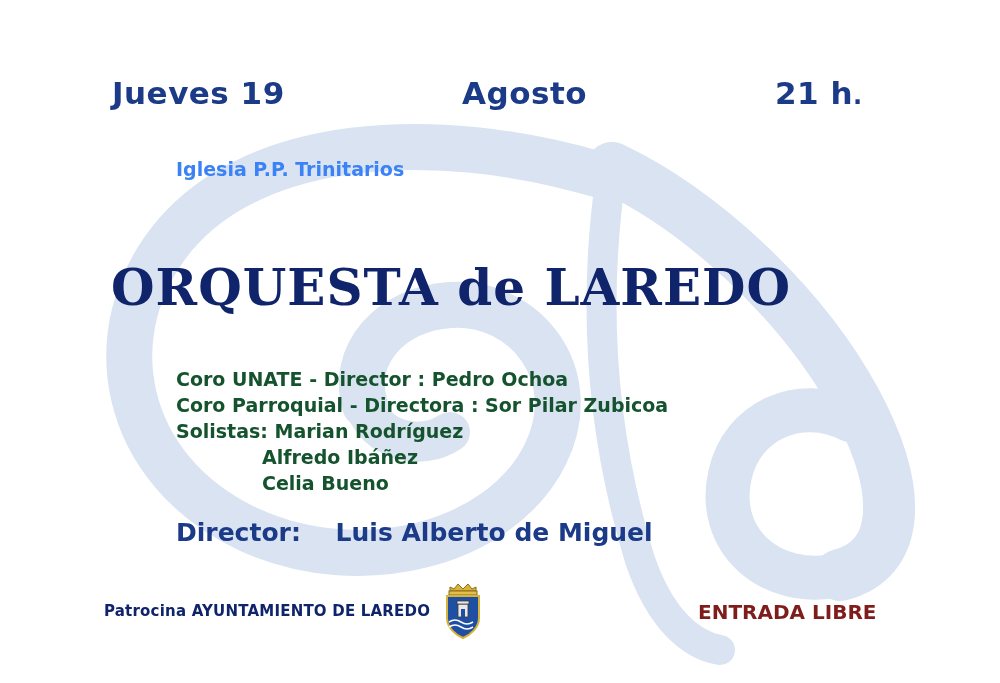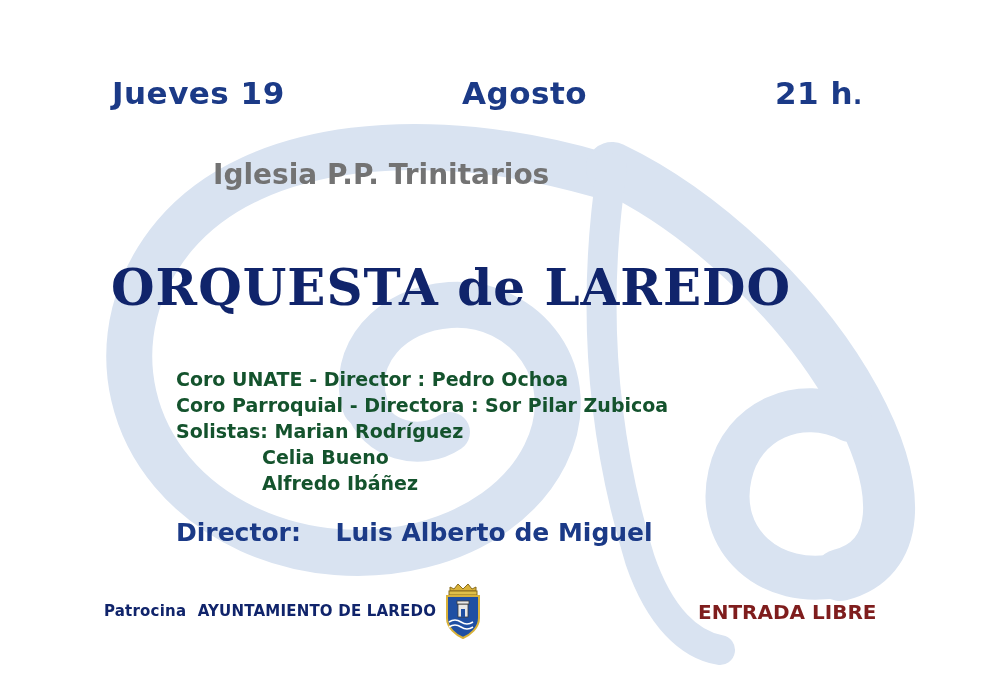--- a/index.html
+++ b/index.html
@@ -60,24 +60,23 @@
     position: absolute;
     left: 775px;
   }
   .line-date .d-time .unit {
     font-size: 24px;
   }
   .venue {
     position: absolute;
     top: 158px;
     left: 176px;
-    color: #737373;
-    font-weight: bold;
-    font-size: 28px;
-    margin-left: 37px;
+    color: #3b82f6;
+    font-weight: bold;
+    font-size: 19px;
   }
   .orchestra {
     position: absolute;
     top: 258px;
     left: 0;
     width: 902px;
     text-align: center;
     color: #10246b;
     font-family: "DejaVu Serif", serif;
     font-weight: bold;
@@ -113,21 +112,21 @@
   .sponsor {
     position: absolute;
     top: 602px;
     left: 104px;
     color: #10246b;
     font-weight: bold;
     font-size: 15px;
     letter-spacing: 0.2px;
   }
   .sponsor .sponsor-label {
-    margin-right: 6px;
+    margin-right: 0;
   }
   .free-entry {
     position: absolute;
     top: 600px;
     left: 698px;
     color: #7f1d1d;
     font-weight: bold;
     font-size: 20px;
   }
   .crest {
@@ -179,22 +178,22 @@
     <div class="orchestra">
       <span>ORQUESTA</span>
       <span class="de">de</span>
       <span>LAREDO</span>
     </div>
 
     <div class="credits">
       <div>Coro UNATE -  Director :  Pedro Ochoa</div>
       <div>Coro Parroquial - Directora :  Sor Pilar Zubicoa</div>
       <div>Solistas: Marian Rodríguez</div>
+      <div class="indent">Alfredo Ibáñez</div>
       <div class="indent">Celia Bueno</div>
-      <div class="indent">Alfredo Ibáñez</div>
     </div>
 
     <div class="conductor">
       <span>Director:</span>
       <span class="cond-name">Luis Alberto de Miguel</span>
     </div>
 
     <div class="sponsor">
       <span class="sponsor-label">Patrocina</span>
       <span>AYUNTAMIENTO DE LAREDO</span>

